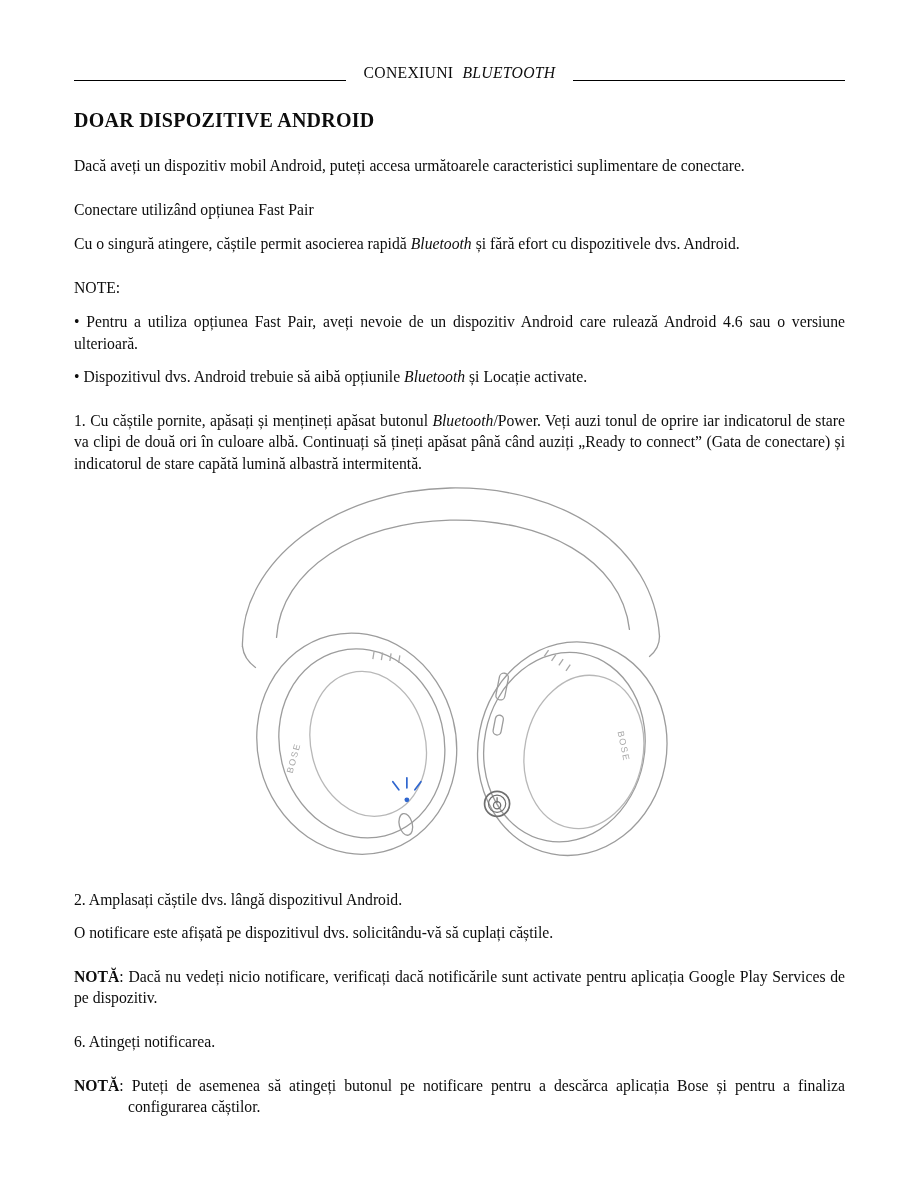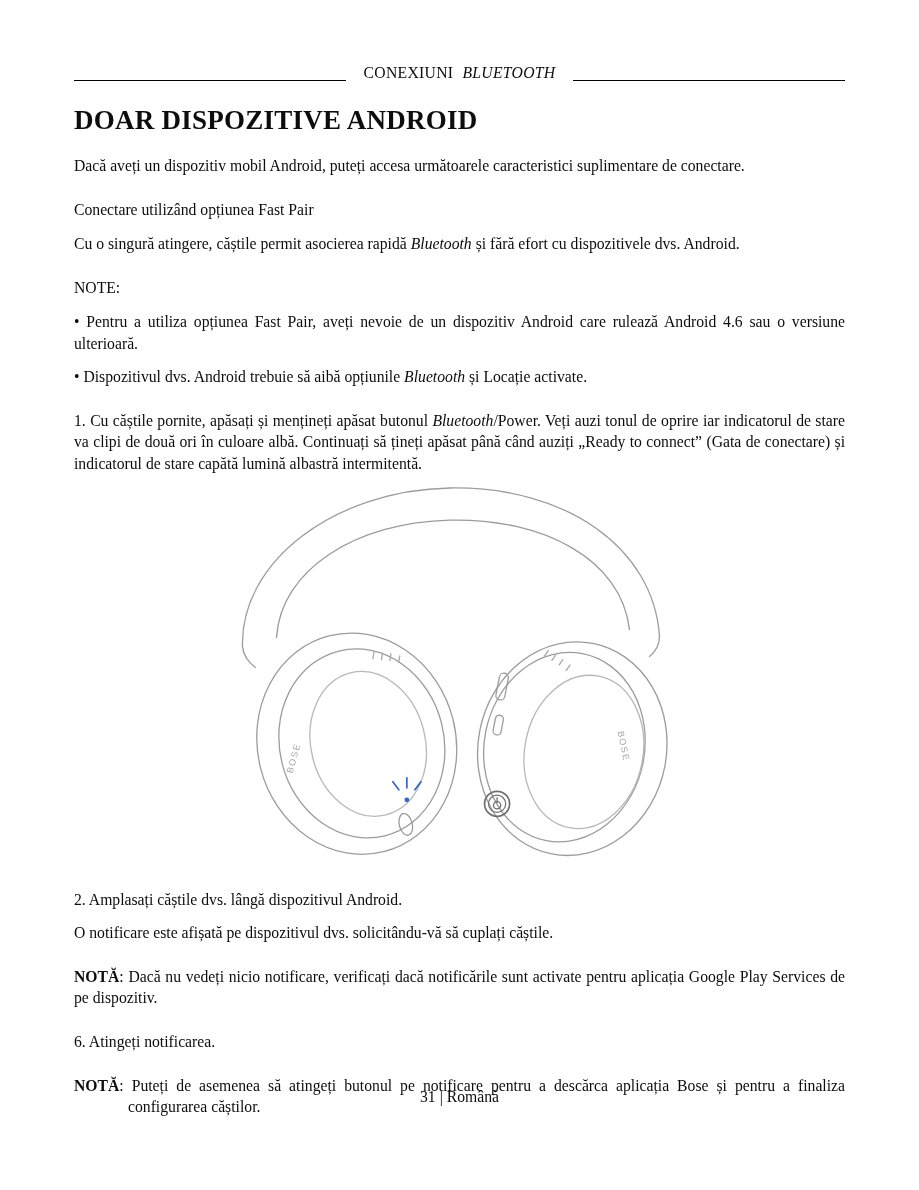--- a/index.html
+++ b/index.html
@@ -23,21 +23,21 @@
     height:22px;
     gap:16px;
   }
   .rule { flex:1; border-bottom:1.4px solid #000; margin-bottom:3px; }
   .header-title { white-space:nowrap; padding:0 2px; letter-spacing:0.3px; }
   .header-sub { margin-left:9px; }
   .italic { font-style:italic; }
   .bold { font-weight:normal; }
   h1.page-title {
     margin-top:26px;
-    font-size:27px;
+    font-size:20px;
     letter-spacing:0.25px;
     font-weight:bold;
   }
   .para { margin-top:12px; }
   .mt24 { margin-top:23px; }
   .mt22 { margin-top:22px; }
   .justify { text-align:justify; }
   .hanging {
     padding-left:54px;
     text-indent:-54px;
@@ -126,17 +126,14 @@
 
   <p class="para">2. Amplasați căștile dvs. lângă dispozitivul Android.</p>
   <p class="para">O notificare este afișată pe dispozitivul dvs. solicitându-vă să cuplați căștile.</p>
 
   <p class="para mt22 justify"><strong>NOTĂ</strong><span>: Dacă nu vedeți nicio notificare, verificați dacă notificările sunt activate pentru aplicația Google Play Services de pe dispozitiv.</span></p>
 
   <p class="para mt22">6. Atingeți notificarea.</p>
 
   <p class="para mt22 justify hanging"><strong>NOTĂ</strong><span>: Puteți de asemenea să atingeți butonul pe notificare pentru a descărca aplicația Bose și pentru a finaliza configurarea căștilor.</span></p>
 
-  <div class="footer">
-    <span>31 | Română</span>
-  </div>
 
 </div>
 
 </body></html>

